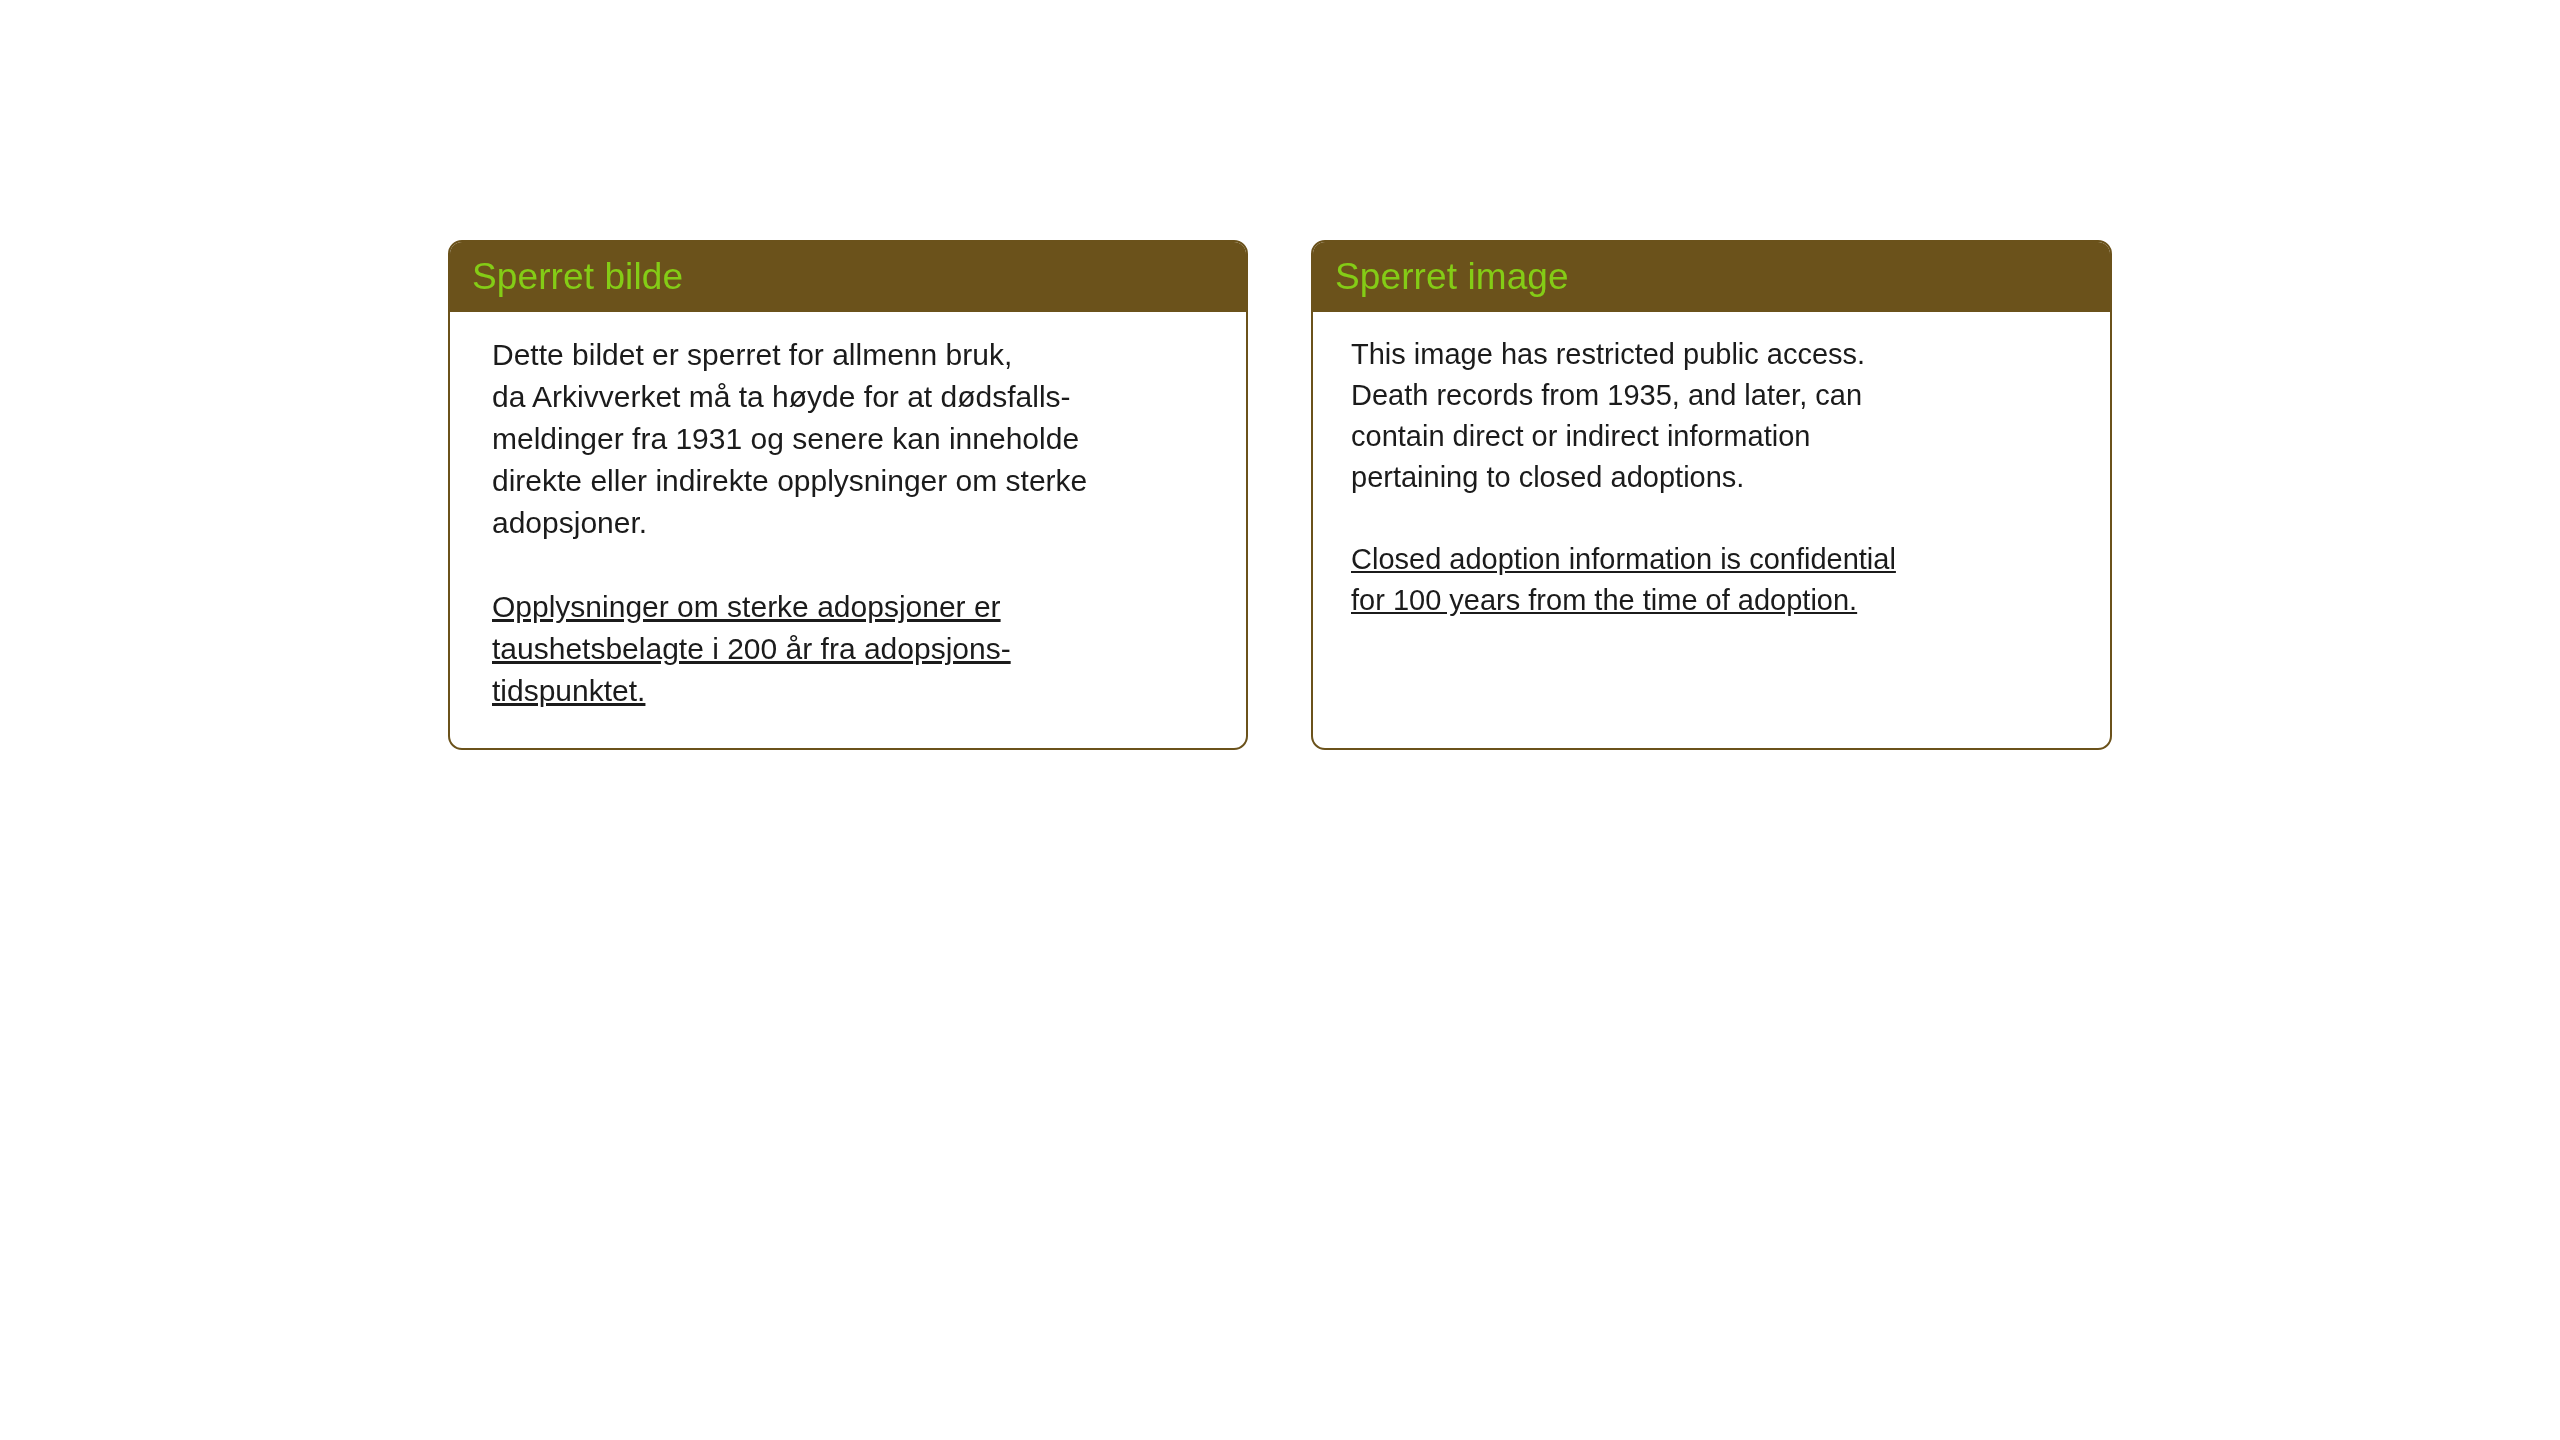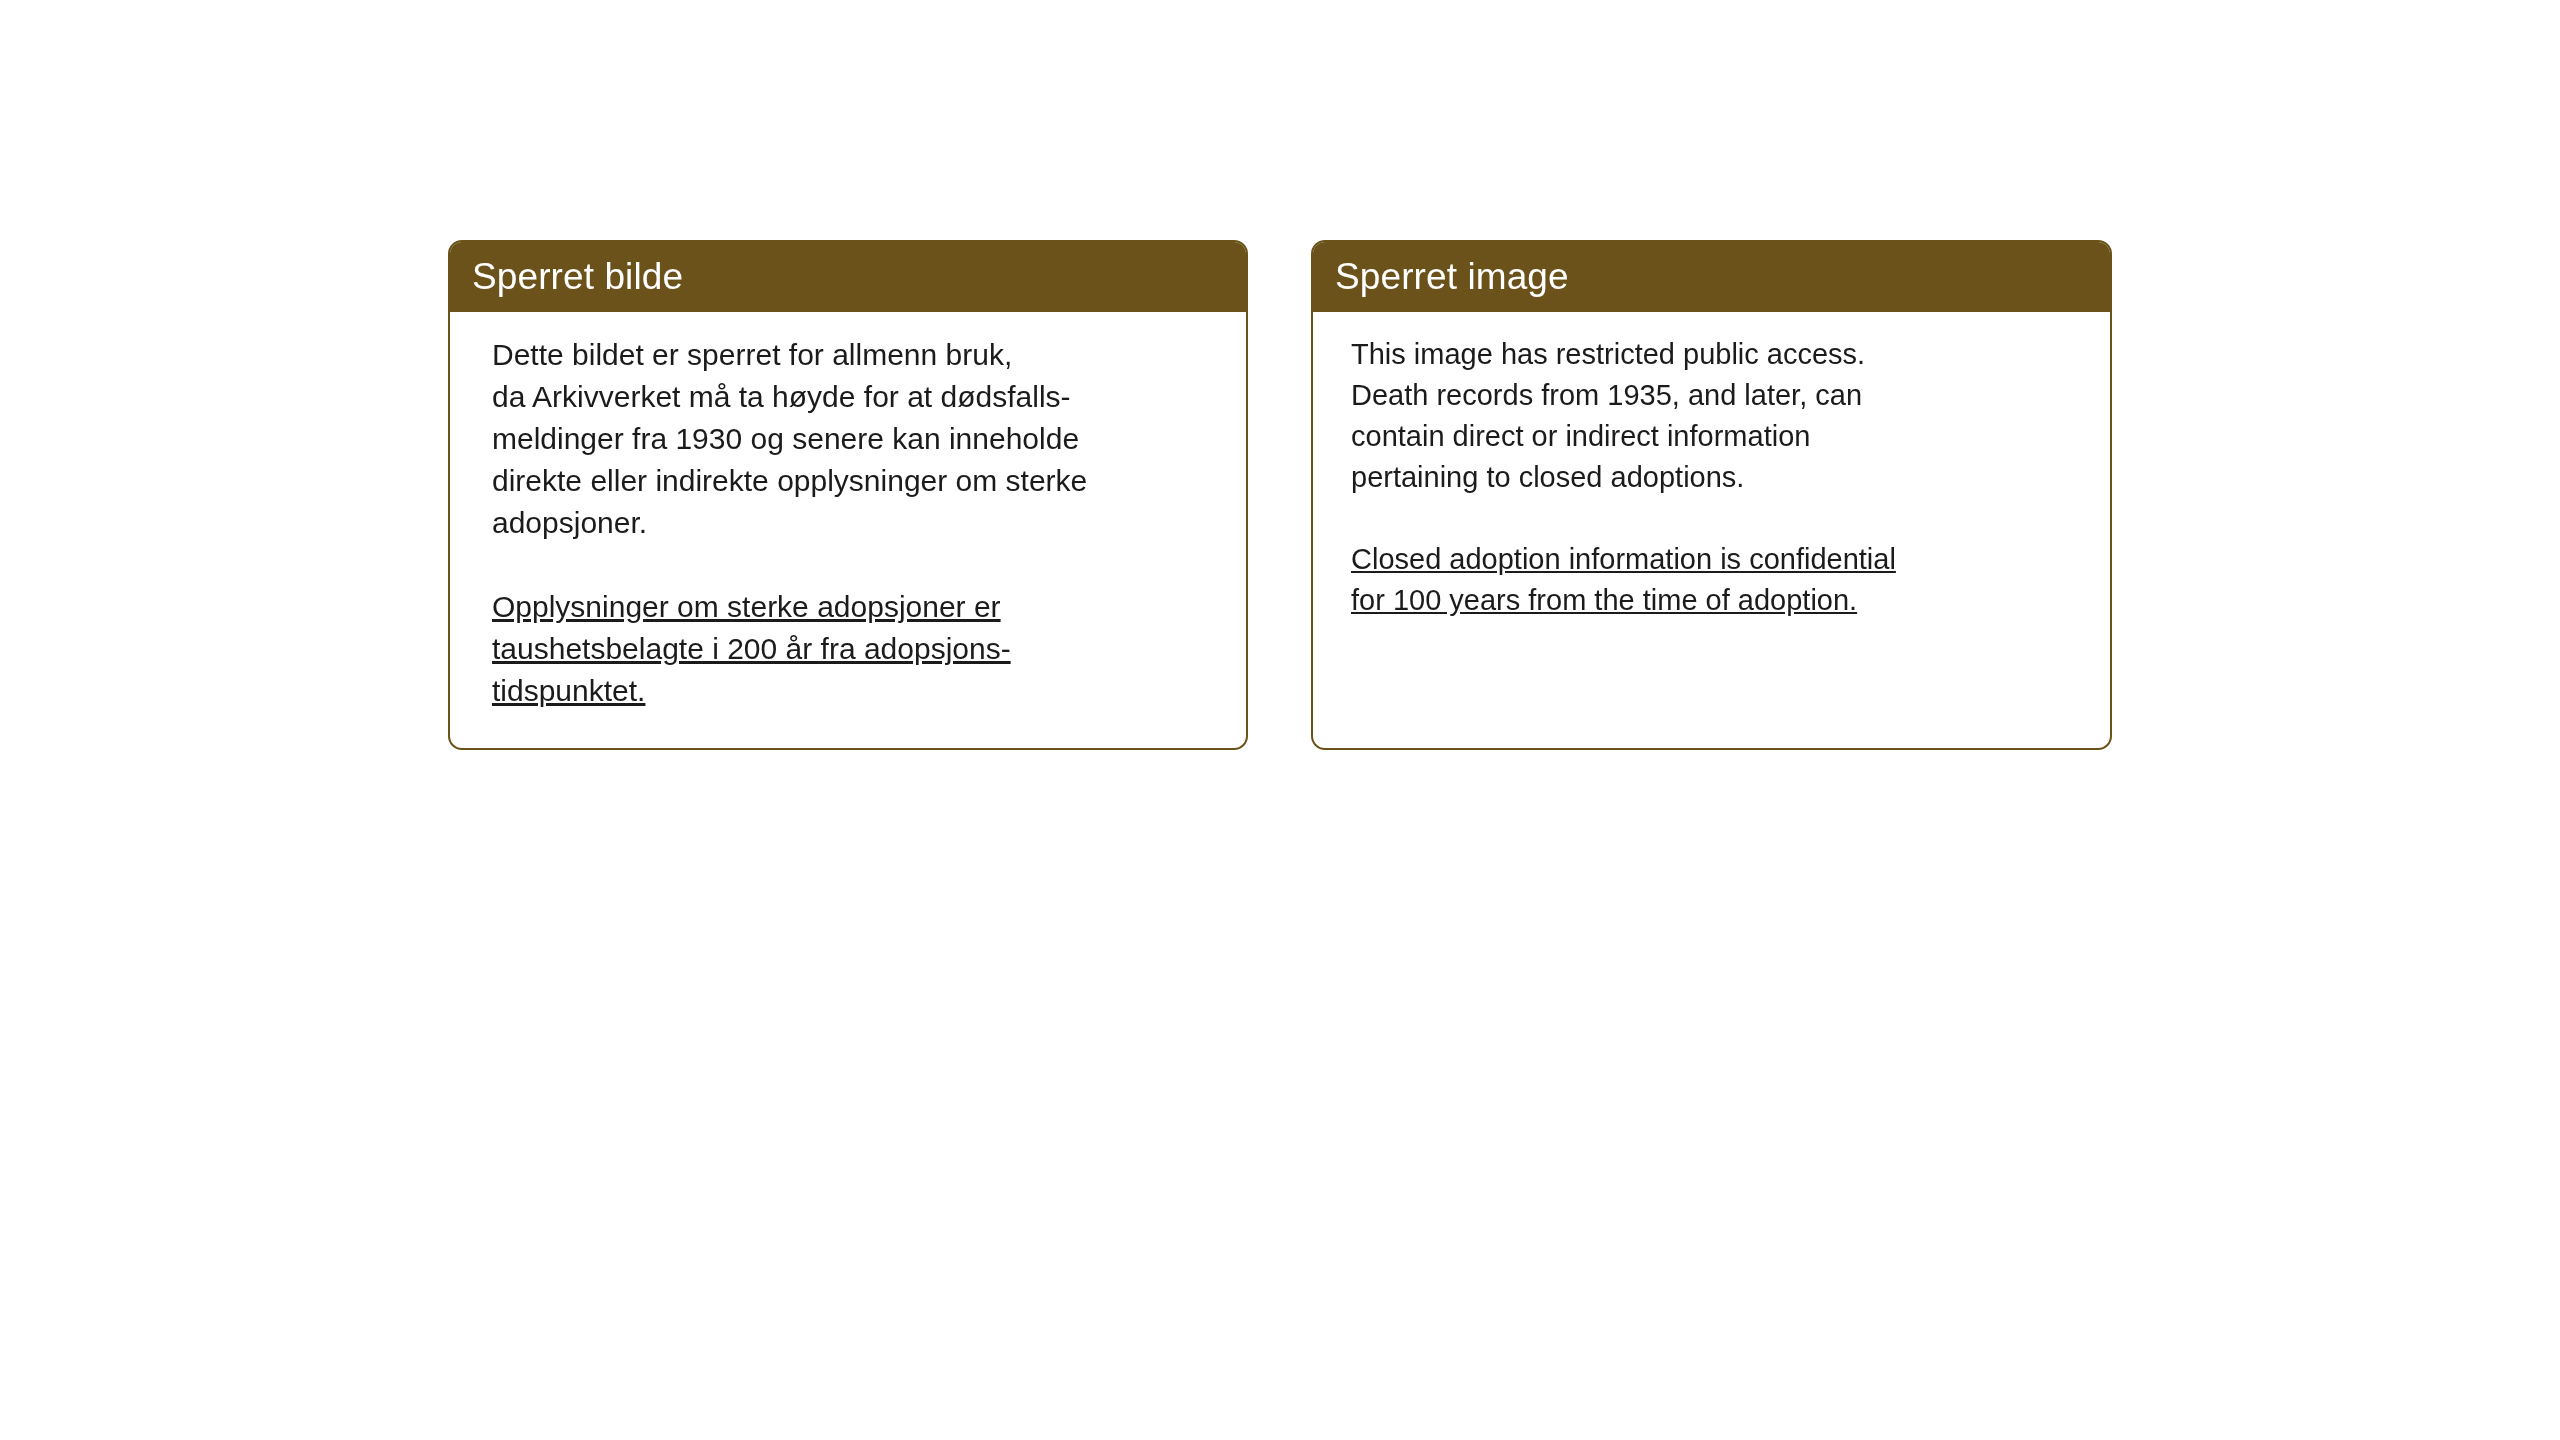--- a/index.html
+++ b/index.html
@@ -23,21 +23,21 @@
     position: absolute;
     box-sizing: border-box;
     background: #ffffff;
     border: 2px solid #6b521b;
     border-radius: 14px;
     overflow: hidden;
     box-shadow: 0 0 0 0 rgba(0,0,0,0);
   }
   .panel-header {
     background: #6b521b;
-    color: #ffffff;
+    color: #84cc16;
     font-size: 37px;
     line-height: 1.0;
     padding: 16px 0 17px 22px;
     letter-spacing: 0.1px;
     font-weight: 400;
   }
   .panel-body {
     padding: 22px 26px 20px 42px;
     color: #1b1b1b;
     font-size: 30px;
@@ -78,21 +78,21 @@
 </head>
 <body>
 
 <div class="stage">
 
   <div class="panel" id="panel-no">
     <div class="panel-header">Sperret bilde</div>
     <div class="panel-body">
       <p>Dette bildet er sperret for allmenn bruk,
 da Arkivverket må ta høyde for at dødsfalls-
-meldinger fra 1930 og senere kan inneholde
+meldinger fra 1931 og senere kan inneholde
 direkte eller indirekte opplysninger om sterke
 adopsjoner.</p>
       <p>Opplysninger om sterke adopsjoner er
 taushetsbelagte i 200 år fra adopsjons-
 tidspunktet.</p>
     </div>
   </div>
 
   <div class="panel" id="panel-en">
     <div class="panel-header">Sperret image</div>

